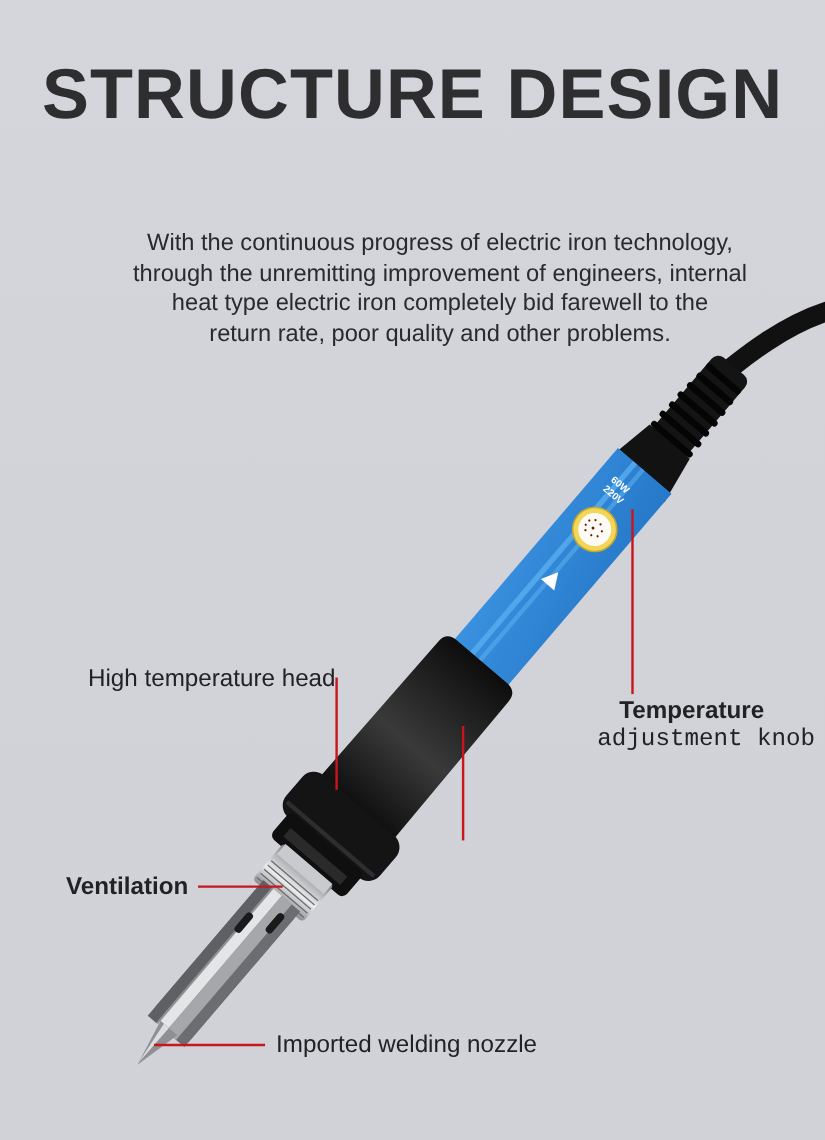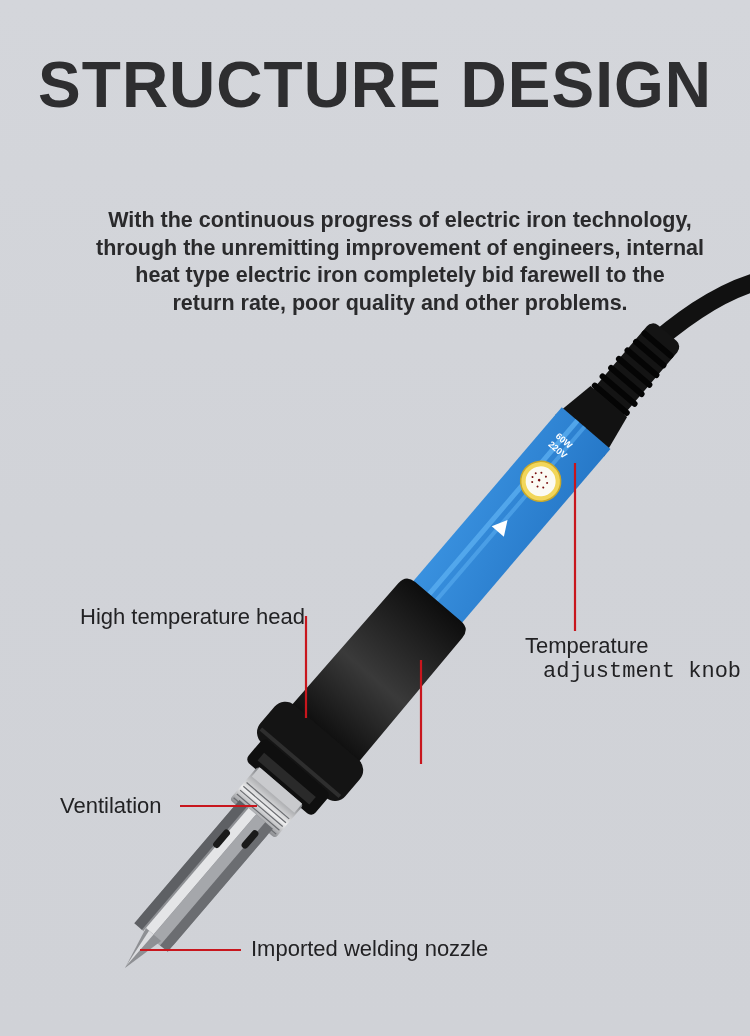--- a/index.html
+++ b/index.html
@@ -15,21 +15,21 @@
     position: absolute; left: 0; right: 0; top: 52px;
     text-align: center; font-weight: bold;
     font-size: 64px; line-height: 66px; letter-spacing: 1px;
     color: #2e2e30;
   }
   .desc {
     position: absolute; left: 60px; width: 680px; top: 207px;
     text-align: center; font-size: 21.5px; line-height: 27.5px;
     color: #2a2a2c;
   }
-  .desc span { display: block; font-weight: bold; }
+  .desc span { display: block; }
   .label {
     position: absolute; font-size: 22px; line-height: 26px; color: #222224;
     white-space: nowrap;
   }
   svg.illus { position: absolute; left: 0; top: 0; }
 </style>
 </head>
 <body>
 
 <div class="page">
@@ -154,18 +154,18 @@
     <g stroke="#c8161d" stroke-width="2.2" fill="none">
       <line x1="575" y1="463" x2="575" y2="631"></line>
       <line x1="306" y1="616" x2="306" y2="718"></line>
       <line x1="421" y1="660" x2="421" y2="764"></line>
       <line x1="180" y1="806" x2="257" y2="806"></line>
       <line x1="140" y1="950" x2="241" y2="950"></line>
     </g>
   </svg>
 
   <div class="label" style="left:80px; top:580px;margin-top:24px;">High temperature head</div>
-  <div class="label" style="left:525px; top:633px;">Temperature</div>
+  <div class="label" style="left:563px; top:633px;font-weight:bold;">Temperature</div>
   <div class="label" style="left:543px; top:659px;font-family:Liberation Mono, monospace;">adjustment knob</div>
-  <div class="label" style="left:60px; top:793px;">Ventilation</div>
+  <div class="label" style="left:60px; top:793px;font-weight:bold;">Ventilation</div>
   <div class="label" style="left:251px; top:936px;">Imported welding nozzle</div>
 
 </div>
 
 </body></html>

